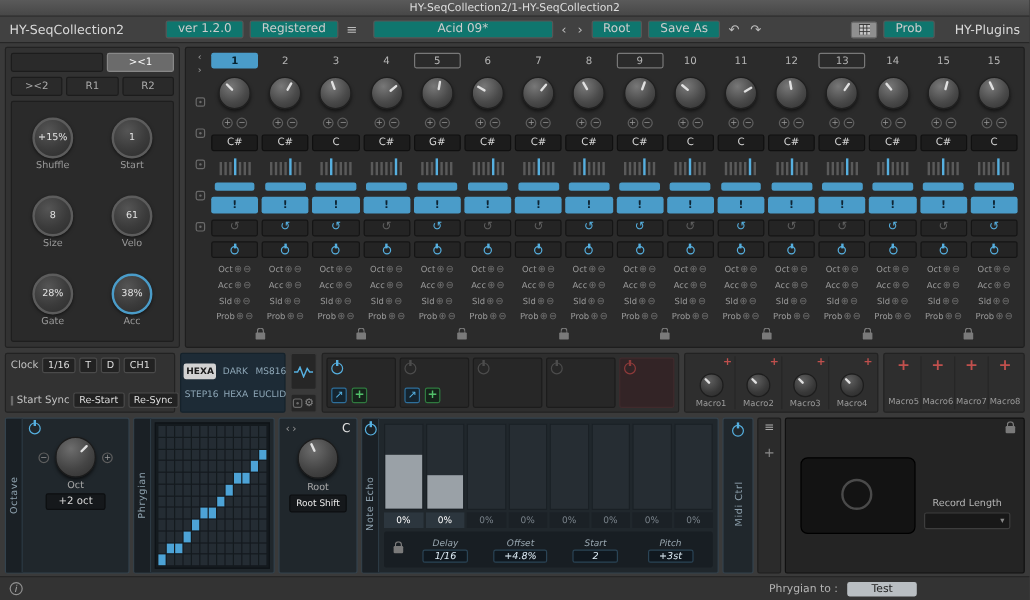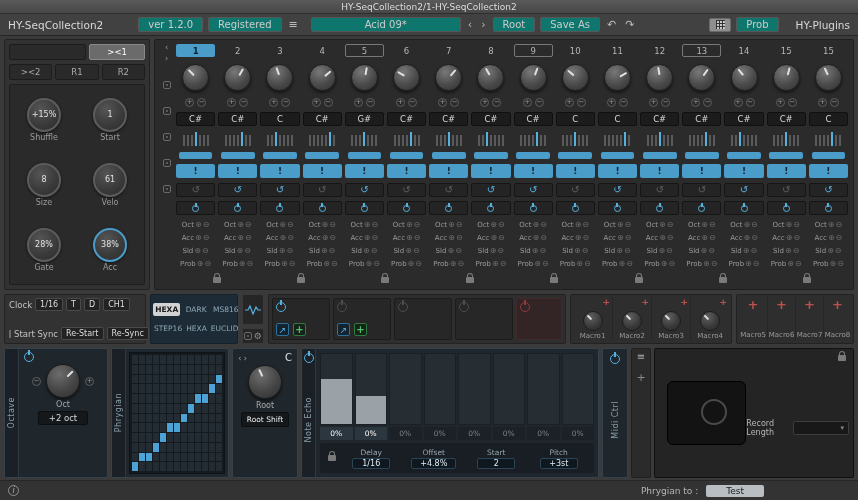--- a/index.html
+++ b/index.html
@@ -146,35 +146,35 @@
   .rootbtn{background:#15181b;border:1px solid #0c0e10;border-radius:2px;font-size:7.5px;color:#ececec;padding:2px 3px;text-align:center;width:48px;line-height:1.2;}
   .echomod{flex:1;}
   .emain{flex:1;display:flex;flex-direction:column;}
   .ebars{flex:1;display:grid;grid-template-columns:repeat(8,1fr);gap:2px;padding:4px 4px 2px;}
   .ebar-slot{background:#262d33;border:1px solid #1a2025;position:relative;overflow:hidden;}
   .ebar{position:absolute;bottom:0;left:0;right:0;background:#9aa1a7;}
   .eblabels{display:grid;grid-template-columns:repeat(8,1fr);gap:2px;padding:0 4px;height:13px;}
   .eblabel{background:#1b2126;color:#79828a;font-size:7.5px;display:flex;align-items:center;justify-content:center;}
   .eblabel.on{background:#2c363e;color:#fff;}
   .echoctrl{height:30px;display:flex;align-items:center;gap:8px;padding:2px 8px;background:#181e23;margin:3px 4px 4px;border-radius:2px;}
-  .ectrls{flex:1;display:flex;gap:8px;}
+  .ectrls{flex:1;display:flex;gap:8px;font-style:italic;}
   .ectrl{display:flex;flex-direction:column;align-items:center;gap:1px;flex:1;}
   .eclabel{font-size:7.5px;color:#97a5ae;}
   .ecval{background:#10181f;border:1px solid #2a4456;border-radius:2px;color:#dcebf5;font-size:8px;padding:0 8px;min-width:38px;text-align:center;}
   .mcmod{width:26px;flex-direction:column;align-items:center;padding:5px 0;gap:4px;}
   .addstrip{width:20px;flex-direction:column;align-items:center;padding:3px 0;gap:10px;background:#2b2b2b;border-color:#1f1f1f;}
   .stripmenu{color:#aaa;font-size:10px;line-height:1;}
   .stripplus{color:#8a8a8a;font-size:11px;line-height:1;}
   .recmod{width:200px;background:#242424;border-color:#101010;flex-direction:column;position:relative;padding:2px 4px;}
   .rectitle{font-size:11px;color:#e2e2e2;text-align:center;padding:4px 0 2px;}
   .rechlock{position:absolute;top:6px;right:7px;}
   .reccontent{flex:1;display:flex;align-items:center;}
   .recpad{width:96px;height:64px;background:#131313;border:1px solid #000;border-radius:6px;margin-left:8px;position:relative;}
   .reccircle{width:26px;height:26px;border:2px solid #4a4a4a;border-radius:50%;position:absolute;left:33px;top:17px;}
-  .recright{flex:1;display:flex;flex-direction:row;align-items:center;gap:3px;margin-top:29px;}
+  .recright{flex:1;display:flex;flex-direction:column;align-items:center;gap:3px;margin-top:29px;}
   .reclabel{font-size:8px;color:#b5b5b5;}
   .recdrop{width:72px;height:14px;background:#181818;border:1px solid #3d3d3d;border-radius:2px;display:flex;align-items:center;justify-content:flex-end;padding:0 4px;color:#888;font-size:7px;}
 
   
   .footer{height:20px;background:#333;border-top:1px solid #262626;display:flex;align-items:center;padding:0 8px;gap:8px;font-size:9px;}
   .infoicon{width:11px;height:11px;border:1px solid #909090;border-radius:50%;color:#b0b0b0;font-size:8px;font-style:italic;display:flex;align-items:center;justify-content:center;}
   .lictext{margin-left:auto;color:#b5b5b5;}
   .licbox{background:#b9bec2;color:#222;border-radius:2px;padding:1px 20px;margin-right:86px;}
 </style>
 </head>

